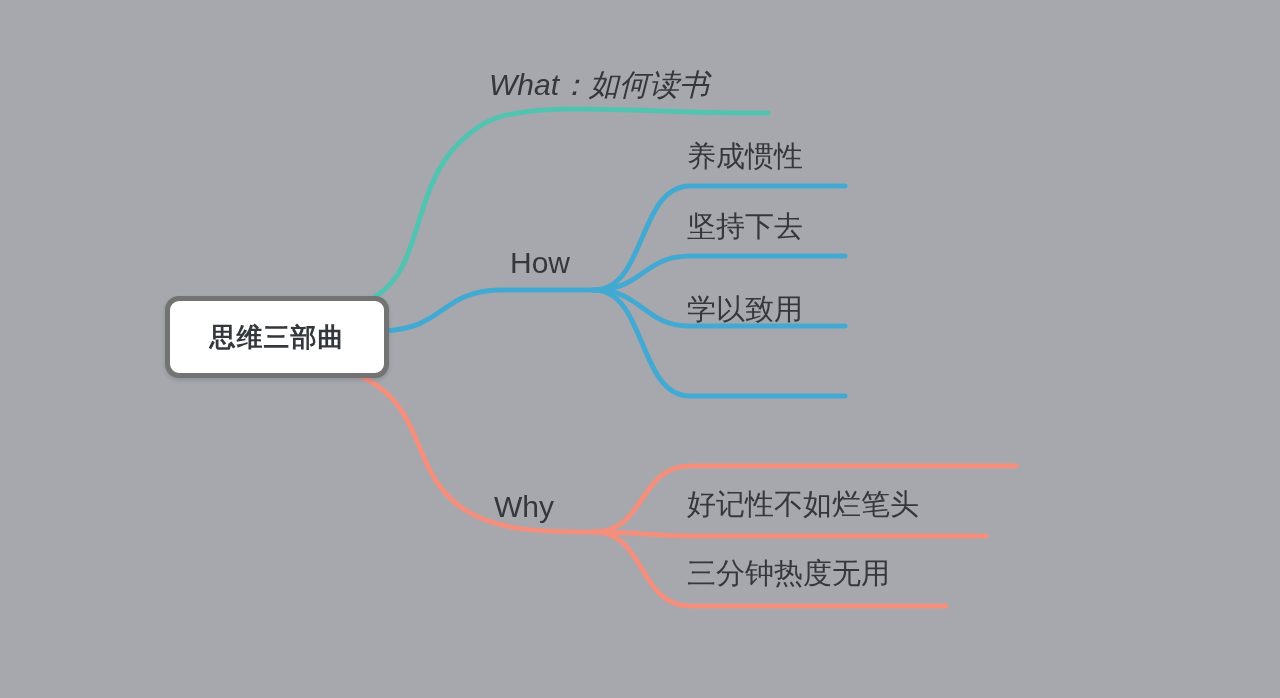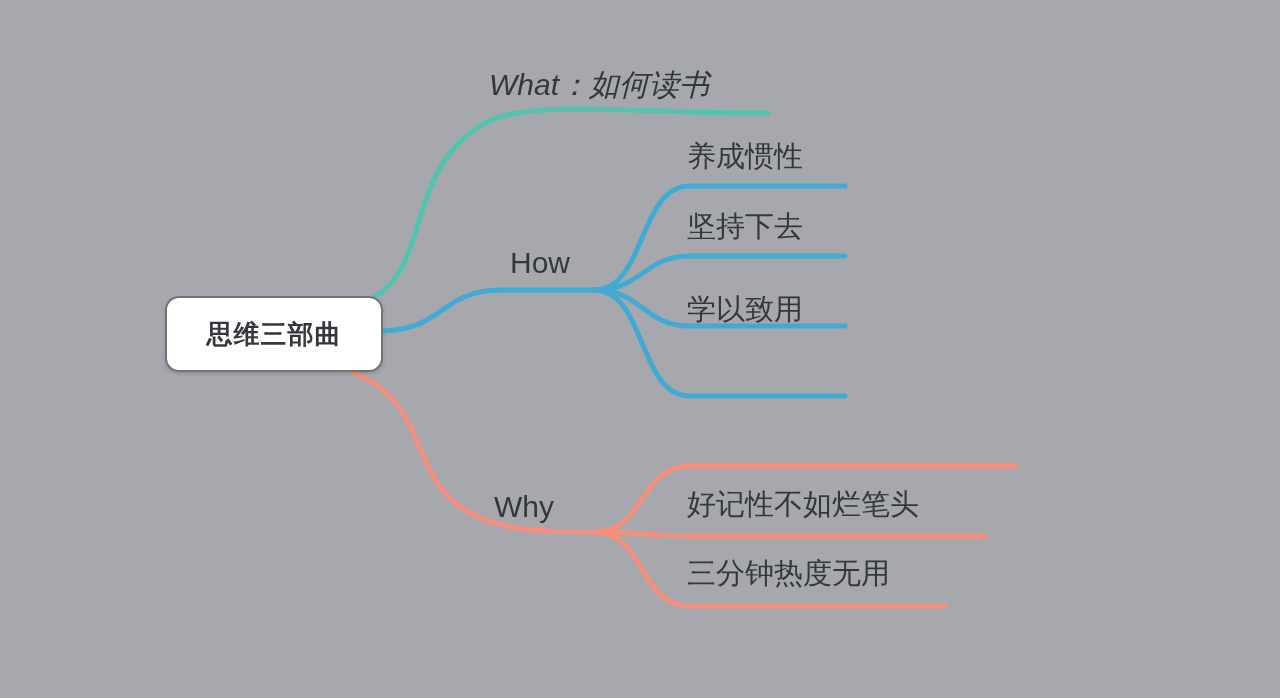--- a/index.html
+++ b/index.html
@@ -29,21 +29,21 @@
     stroke-width: 5;
     stroke-linecap: round;
   }
   .root-node {
     position: absolute;
     left: 165px;
     top: 296px;
     width: 214px;
     height: 72px;
     background: #ffffff;
-    border: 2px solid #737373;
+    border: 5px solid #737373;
     border-radius: 14px;
     display: flex;
     align-items: center;
     justify-content: center;
     z-index: 2;
     box-shadow: 0 2px 4px rgba(0,0,0,0.15);
   }
   .root-node .root-label {
     font-size: 26px;
     font-weight: bold;

